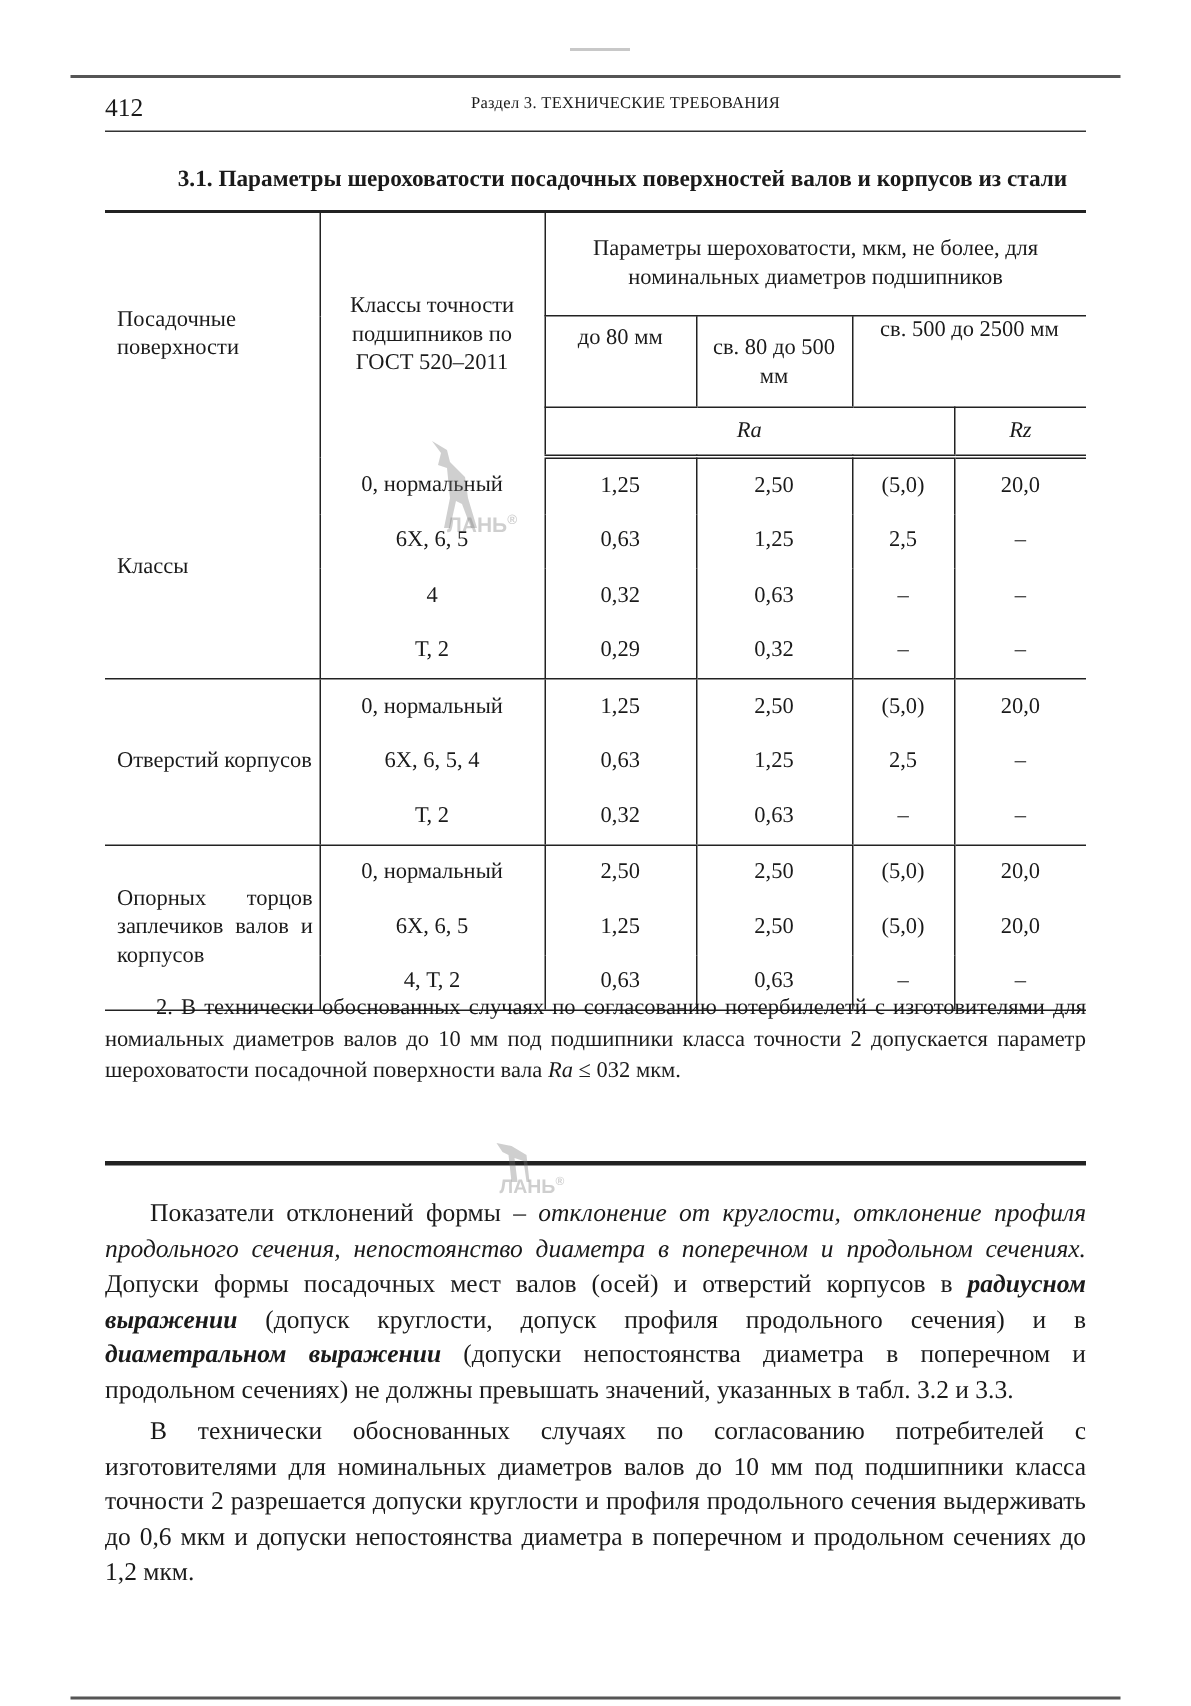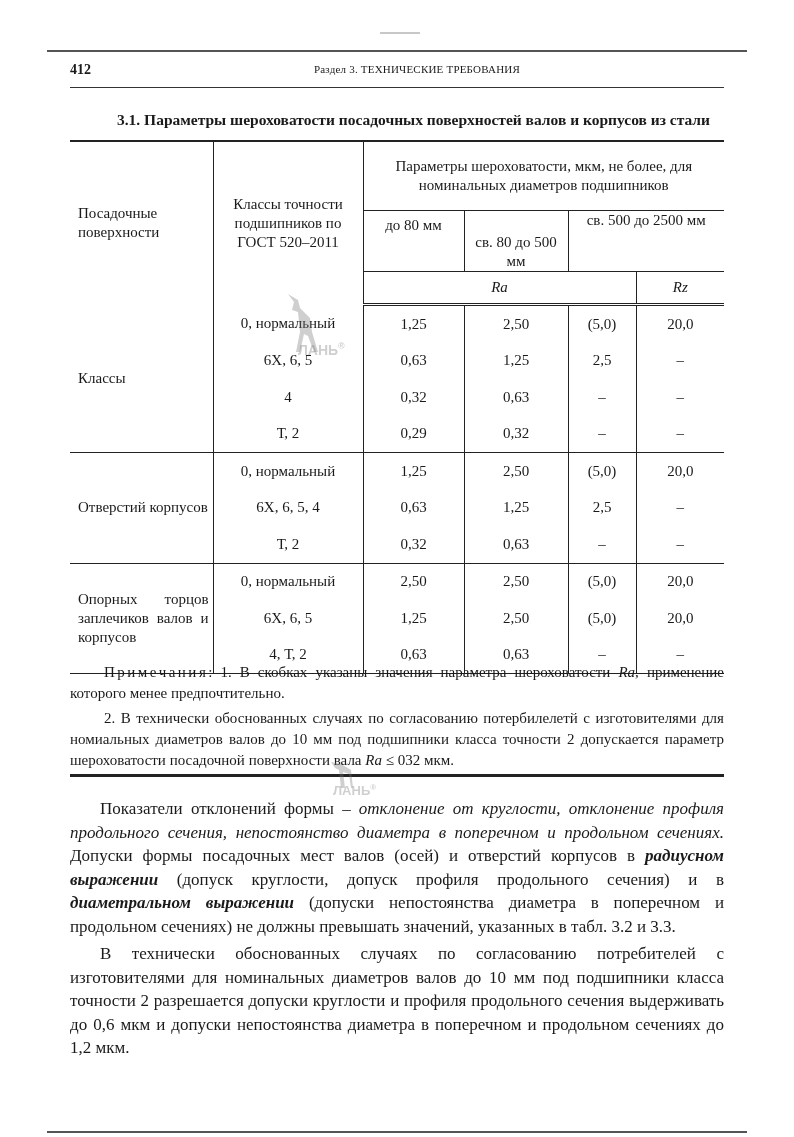--- a/index.html
+++ b/index.html
@@ -1,24 +1,24 @@
 <!DOCTYPE html>
 <html><head>
 <meta charset="utf-8">
 <style>
   html, body { margin:0; padding:0; background:#ffffff; }
   body { width:794px; height:1137px; position:relative; overflow:hidden;
          font-family:"Liberation Serif", serif; color:#1a1a1a; }
   .abs { position:absolute; }
   .tiny-mark { left:380px; top:32px; width:40px; height:2px; background:#c8c8c8; }
   .rule-top { left:47px; top:50px; width:700px; height:2px; background:#555; }
-  .page-num { left:70px; top:62px; font-size:14px; font-weight:bold; }
+  .page-num { left:70px; top:62px; font-size:17px; font-weight:normal; }
   .running-head { left:0; width:794px; top:63px; text-align:center; font-size:11px; letter-spacing:0.2px; padding-left:40px; box-sizing:border-box; }
   .rule-head { left:70px; top:87px; width:654px; height:1px; background:#333; }
-  .table-title { left:56px; width:654px; top:111px; text-align:right; font-size:15.5px; font-weight:bold; }
+  .table-title { left:88px; width:654px; top:111px; text-align:center; font-size:15.5px; font-weight:bold; }
 
   table.t { position:absolute; left:70px; top:140px; width:654px; border-collapse:collapse;
             font-size:15px; line-height:19px; }
   table.t td, table.t th { font-weight:normal; text-align:center; vertical-align:middle; padding:0 4px; }
   table.t thead tr:first-child th { border-top:2px solid #222; }
   .bl { border-left:1px solid #222;margin-top:25px; }
   .bb { border-bottom:1px solid #222; }
   .hdr-bottom th, .hdr-bottom td { border-bottom:3px double #222; }
   .grp-end td { border-bottom:1px solid #222; }
   .tbl-end td { border-bottom:1px solid #222; }
@@ -60,21 +60,21 @@
       <col style="width:88px">
   </colgroup>
   <thead>
     <tr>
       <th rowspan="3" class="lefttxt" style="text-align:left;">Посадочные поверхности</th>
       <th rowspan="3" class="bl">Классы точности подшипников по ГОСТ 520–2011</th>
       <th colspan="4" class="bl bb" style="height:60px; padding:4px 10px;">Параметры шероховатости, мкм, не более, для номинальных диаметров подшипников</th>
     </tr>
     <tr>
       <th class="bl bb" style="height:55px; vertical-align:top; padding-top:5px;">до 80 мм</th>
-      <th class="bl bb" style="vertical-align:top; padding-top:22px;">св. 80 до 500 мм</th>
+      <th class="bl bb" style="vertical-align:top; padding-top:12px;">св. 80 до 500 мм</th>
       <th colspan="2" class="bl bb" style="vertical-align:top; padding-top:0;">св. 500 до 2500 мм</th>
     </tr>
     <tr class="hdr-bottom">
       <th colspan="3" class="bl it" style="height:31px;">Ra</th>
       <th class="bl it">Rz</th>
     </tr>
   </thead>
   <tbody>
 
     <tr class="row">
@@ -158,21 +158,20 @@
 <div class="abs wm" style="left:280px; top:292px;">
   <svg width="44" height="66" viewBox="0 0 44 66">
     <path d="M8 2 L14 10 L12 18 L18 20 L20 40 L16 60 L20 60 L24 42 L28 44 L34 60 L38 60 L32 40 L30 26 L20 16 L18 8 Z" fill="#777"></path>
   </svg>
 </div>
 <div class="abs wm" style="left:298px; top:341px; font-family:'Liberation Sans',sans-serif; font-weight:bold; font-size:14px; color:#777;">
   <span>ЛАНЬ</span><sup style="font-size:9px;">®</sup>
 </div>
 
 <div class="abs notes">
-  <p><span class="spaced">Примечания</span><span>: 1. В скобках указаны значения параметра шероховатости </span><span class="it">Ra</span><span>, применение которого менее предпочтительно.</span></p>
   <p><span>2. В технически обоснованных случаях по согласованию потербилелетй с изготовителями для номиальных диаметров валов до 10 мм под подшипники класса точности 2 допускается параметр шероховатости посадочной поверхности вала </span><span class="it">Ra</span><span> ≤ 032 мкм.</span></p>
 </div>
 <div class="abs rule-notes"></div>
 
 <div class="abs wm" style="left:325px; top:760px;">
   <svg width="30" height="30" viewBox="0 0 30 30">
     <path d="M6 2 L10 8 L14 10 L16 28 L20 28 L18 12 L24 14 L26 28 L28 28 L26 10 L16 4 Z" fill="#777"></path>
   </svg>
 </div>
 <div class="abs wm" style="left:333px; top:783px; font-family:'Liberation Sans',sans-serif; font-weight:bold; font-size:13px; color:#777;">

